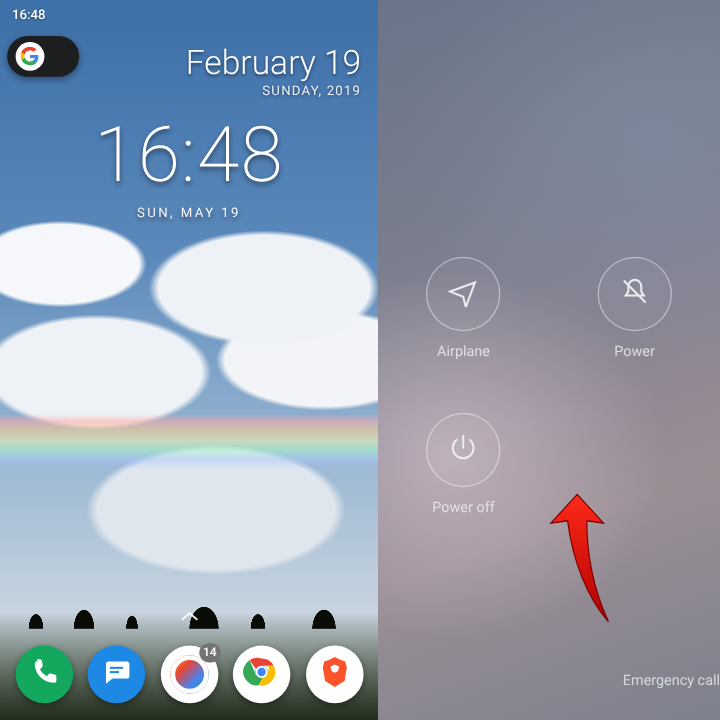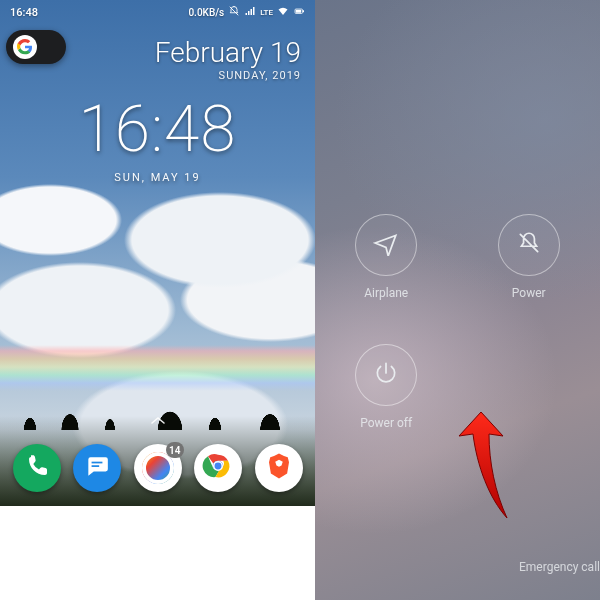--- a/index.html
+++ b/index.html
@@ -2,21 +2,21 @@
 <html><head>
 <meta charset="utf-8">
 <style>
   * { box-sizing: border-box; margin: 0; padding: 0; }
   html, body { width: 600px; height: 600px; overflow: hidden; font-family: -apple-system, Roboto, "Helvetica Neue", Arial, sans-serif; }
   .canvas { display: flex; width: 600px; height: 600px; }
 
   
   .home {
     position: relative;
-    width: 315px; height: 506px;
+    width: 315px; height: 600px;
     overflow: hidden;
     color: #fff;
     background:
       
       linear-gradient(to top, rgba(20,30,15,0.9), rgba(20,30,15,0) 90px) bottom/100% 90px no-repeat,
       
       linear-gradient(to bottom,
         rgba(255,255,255,0) 0,
         rgba(255,170,170,0.55) 6px,
         rgba(255,210,140,0.55) 14px,
@@ -101,46 +101,20 @@
 </head>
 <body>
 
 <div class="canvas">
 
   <div class="home">
     <div class="trees"></div>
 
     <div class="status">
       <span>16:48</span>
-      <div class="status-right">
-        <span class="speed">0.0KB/s</span>
-        <span>
-          <svg viewBox="0 0 24 24">
-              <path d="M12 3a6 6 0 0 0-6 6v4l-1.5 2.5h15L18 13V9a6 6 0 0 0-6-6zM4 4l16 16" stroke="#fff" stroke-width="1.8" fill="none" stroke-linecap="round"></path>
-            </svg>
-        </span>
-        <span>
-          <svg viewBox="0 0 24 24">
-              <path d="M3 20h3v-4H3zM8 20h3v-8H8zM13 20h3V8h-3zM18 20h3V4h-3z" fill="#fff"></path>
-            </svg>
-        </span>
-        <span style="font-size:8px;">LTE</span>
-        <span>
-          <svg viewBox="0 0 24 24">
-              <path d="M12 20l9-11a15 15 0 0 0-18 0z" fill="#fff"></path>
-            </svg>
-        </span>
-        <span>
-          <svg viewBox="0 0 24 24">
-              <rect x="4" y="8" width="15" height="9" rx="2" stroke="#fff" fill="none" stroke-width="1.5"></rect>
-              <rect x="5.5" y="9.5" width="11" height="6" fill="#fff"></rect>
-              <rect x="20" y="10.5" width="2" height="4" fill="#fff"></rect>
-            </svg>
-        </span>
-      </div>
     </div>
 
     <div class="gpill">
       <span class="gicon">
         <svg viewBox="0 0 48 48">
             <path fill="#4285F4" d="M45 24.5c0-1.6-.1-2.8-.4-4H24v7.3h11.9c-.2 2-1.5 5-5 7l7.7 6C43.7 36.6 45 30.9 45 24.5z"></path>
             <path fill="#34A853" d="M24 46c6.5 0 11.9-2.1 15.9-5.8l-7.7-6c-2.1 1.5-5 2.5-8.2 2.5-6.3 0-11.6-4.1-13.5-9.8l-7.9 6.1C6.5 41 14.6 46 24 46z"></path>
             <path fill="#FBBC05" d="M10.5 26.9c-.5-1.5-.8-3.1-.8-4.9s.3-3.4.8-4.9L2.6 11C.9 14.3 0 18 0 22s.9 7.7 2.6 11z"></path>
             <path fill="#EA4335" d="M24 9.5c3.5 0 6.6 1.2 9 3.6l6.7-6.7C35.9 2.4 30.5 0 24 0 14.6 0 6.5 5 2.6 13l7.9 6.1C12.4 13.6 17.7 9.5 24 9.5z"></path>
           </svg>

